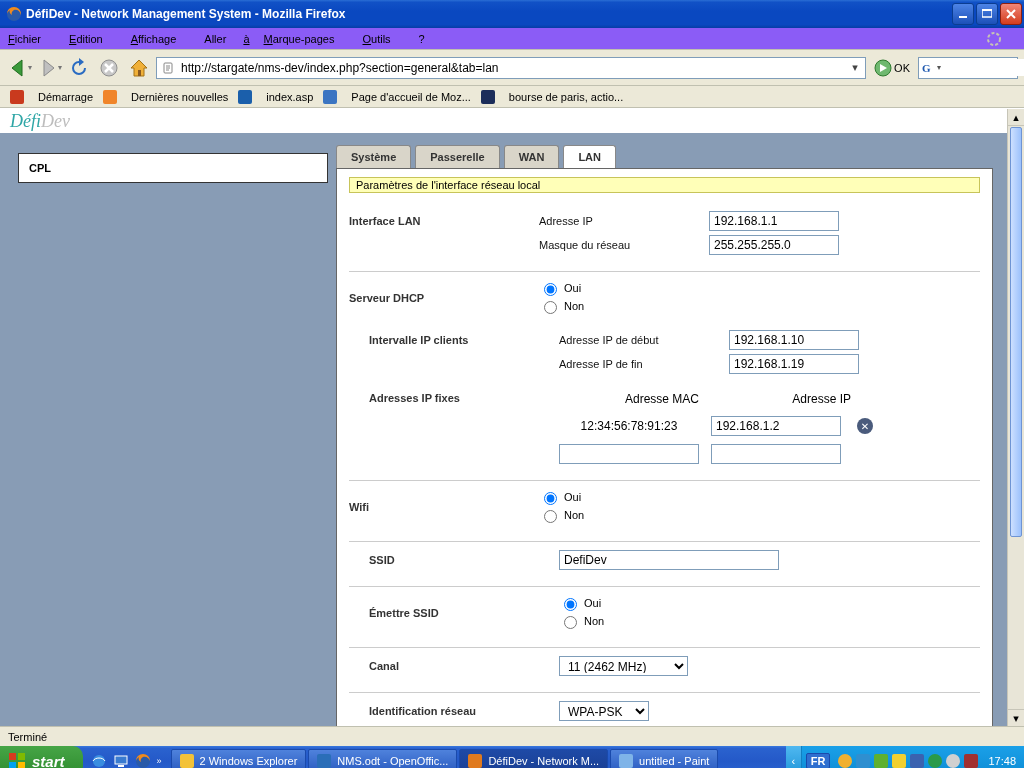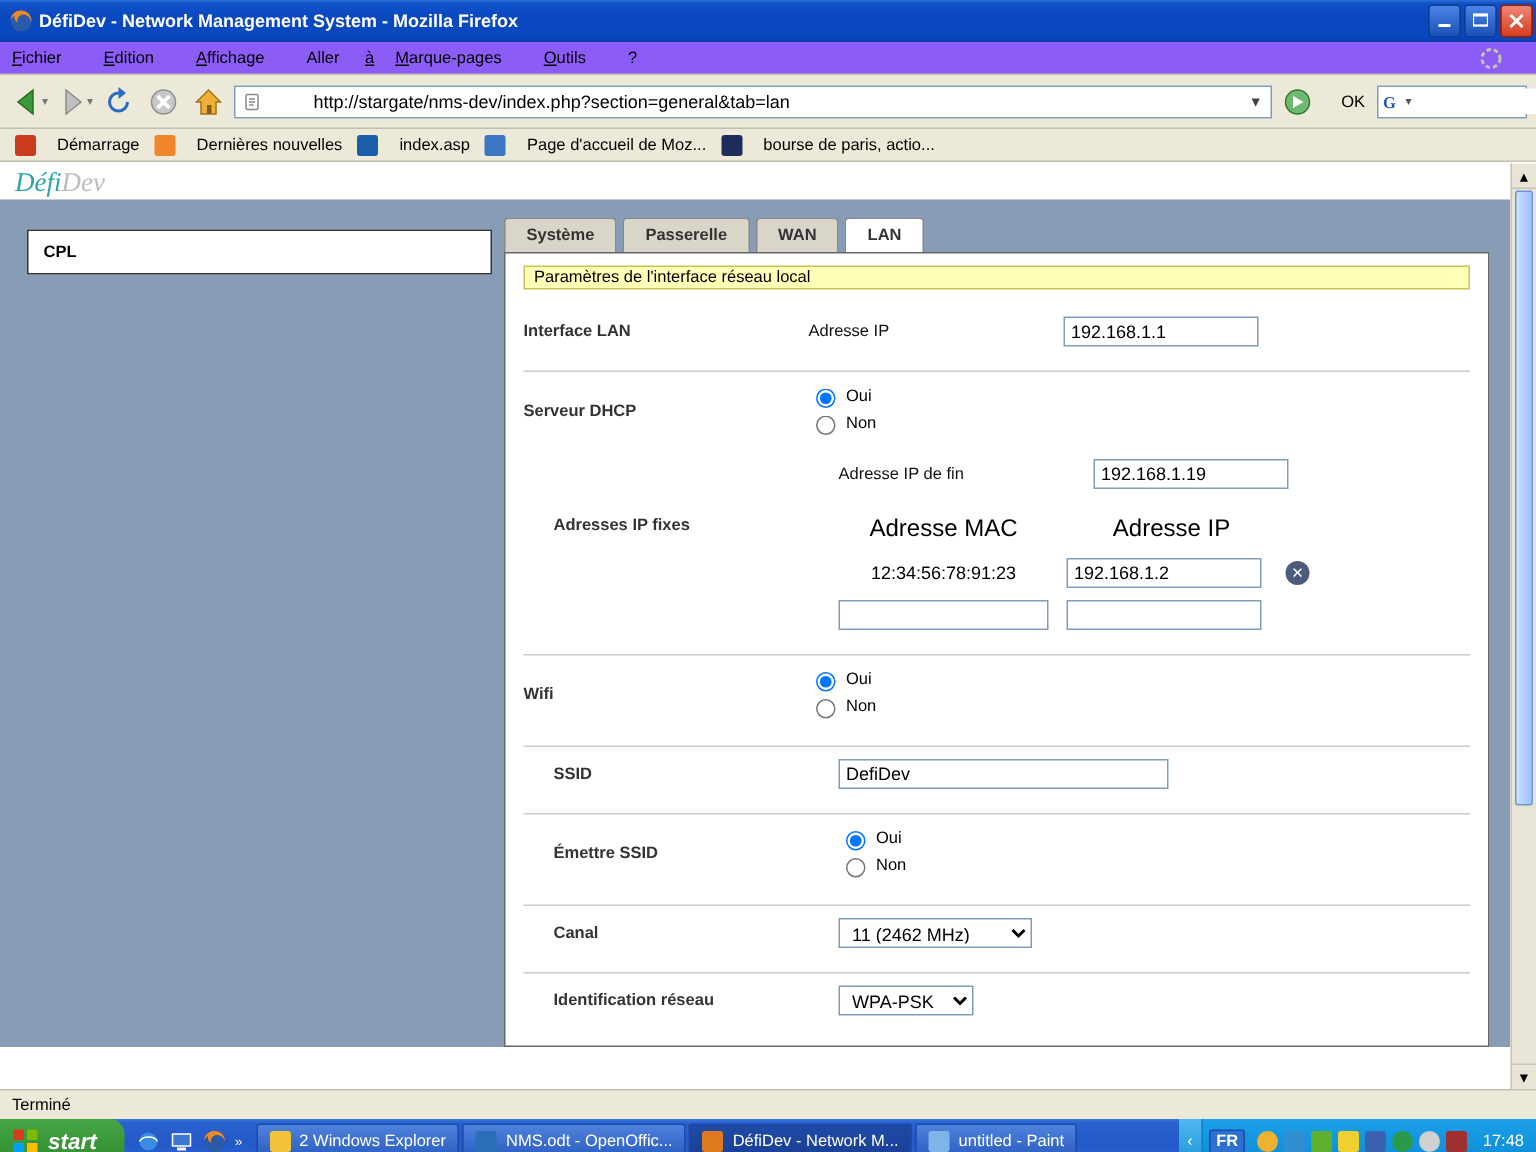--- a/index.html
+++ b/index.html
@@ -14,24 +14,24 @@
   .win-close { background:linear-gradient(to bottom,#f08678,#d43d1e); border:1px solid #8c1f0f; }
   
   .menubar { display:flex; align-items:center; padding:2px 8px; background:#8b5cf6; border-bottom:1px solid #c0c0b0; height:22px; }
   .menubar span { margin-right:14px; }
   .menubar span u { text-decoration:underline; }
   .menu-throbber { margin-left:auto; width:16px; height:16px; }
   
   .toolbar { display:flex; align-items:center; padding:4px 6px; background:#ece9d8; gap:4px; border-bottom:1px solid #c0c0b0; height:36px; }
   .tb-btn { width:26px; height:26px; display:flex; align-items:center; justify-content:center; }
   .tb-btn.small-arrow::after { content:"▾"; font-size:8px; color:#777; margin-left:1px; }
-  .url-field { flex:1; display:flex; align-items:center; background:#fff; border:1px solid #7f9db9; height:22px; padding:0 2px 0 4px;gap:28px; }
+  .url-field { flex:1; display:flex; align-items:center; background:#fff; border:1px solid #7f9db9; height:22px; padding:0 2px 0 4px; }
   .url-field input { flex:1; border:none; outline:none; font-family:inherit; font-size:12px; }
   .dd-arrow { width:16px; text-align:center; color:#444; }
-  .go-btn { display:flex; align-items:center; margin:0 4px; gap:20px; }
+  .go-btn { display:flex; align-items:center; margin:0 4px; gap:2px; }
   .search-field { width:100px; display:flex; align-items:center; background:#fff; border:1px solid #7f9db9; height:22px; padding:0 2px; }
   
   .bookmarks { display:flex; align-items:center; padding:2px 6px; background:#ece9d8; border-bottom:1px solid #c0c0b0; height:22px; gap:2px; }
   .bookmarks .bm { display:flex; align-items:center; gap:14px; padding:1px 4px; white-space:nowrap; }
   .bm-icon { width:14px; height:14px; display:inline-block; border-radius:2px; }
   
   .content-area { position:relative; display:flex; height:618px; background:#fff; border-top:1px solid #fff; }
   .content-scroll { flex:1; overflow:hidden; }
   .v-scrollbar { width:17px; background:#e8e5d7; border-left:1px solid #c7c5b8; position:relative; }
   .v-scrollbar .thumb { position:absolute; left:2px; right:2px; background:linear-gradient(to right,#cde0ff,#9cc1fc); border:1px solid #6e94d4; border-radius:2px; }
@@ -56,21 +56,21 @@
   .row { display:flex; align-items:center; margin-bottom:4px; }
   .h-label { width:190px; font-weight:bold; color:#333; }
   .sub-label { width:170px; color:#111; }
   .tbox { border:1px solid #7f9db9; padding:2px 4px; font-family:inherit; font-size:12px; background:#fff; }
   .w130 { width:130px; }
   .w200 { width:220px; }
   .w90 { width:90px; }
   .indent { padding-left:20px; }
   .radio-row { display:flex; align-items:center; gap:4px; margin-bottom:2px; }
   .grid2 { display:flex; gap:12px; }
-  .col-h { text-align:center; font-size:16px; margin-bottom:4px; }
+  .col-h { text-align:right; font-size:12px; margin-bottom:4px; }
   .del-btn { width:16px; height:16px; display:inline-flex; align-items:center; justify-content:center; margin-left:4px; border-radius:50%; background:#4a5b7c; color:#fff; font-size:10px; }
   select.tbox { height:20px; }
   
   .statusbar { height:20px; background:#ece9d8; border-top:1px solid #c0c0b0; padding:2px 8px; font-size:11px; display:flex; align-items:center; }
   
   .taskbar { height:30px; background:linear-gradient(to bottom,#3878de 0%, #2a62cf 8%, #2459c8 50%, #2a62cf 92%, #1a4aac 100%); display:flex; align-items:stretch; color:#fff; font-size:11px; }
   .start-btn { display:flex; align-items:center; gap:6px; padding:0 18px 0 8px; background:linear-gradient(to bottom,#46a546,#2e8b2e); border-radius:0 10px 10px 0; font-style:italic; font-weight:bold; font-size:15px; }
   .ql { display:flex; align-items:center; gap:6px; padding:0 8px; }
   .ql .qicon { width:16px; height:16px; }
   .task-item { display:flex; align-items:center; gap:6px; padding:0 8px; margin:3px 1px; background:linear-gradient(to bottom,#4f82dc,#2a5bc0); border:1px solid #1a4aac; border-radius:2px; max-width:160px; overflow:hidden; white-space:nowrap; }
@@ -233,37 +233,47 @@
             </div>
           <div class="panel">
             <div class="noticebar">Paramètres de l'interface réseau local</div>
 
             <div class="section">
               <div class="row">
                 <div class="h-label">Interface LAN</div>
                 <div class="sub-label">Adresse IP</div>
                 <input class="tbox w130" value="192.168.1.1" style="">
               </div>
+              <div class="row">
+                <div class="h-label"></div>
+                <div class="sub-label">Masque du réseau</div>
+                <input class="tbox w130" value="255.255.255.0" style="">
+              </div>
             </div>
 
             <div class="section">
               <div class="row">
                 <div class="h-label">Serveur DHCP</div>
                 <div>
                   <div class="radio-row">
                       <input type="radio" checked="" style="">
                       <span>Oui</span>
                     </div>
                   <div class="radio-row">
                       <input type="radio" style="">
                       <span>Non</span>
                     </div>
                 </div>
               </div>
               <div style="height:10px"></div>
+              <div class="row indent">
+                <div class="h-label">Intervalle IP clients</div>
+                <div class="sub-label">Adresse IP de début</div>
+                <input class="tbox w130" value="192.168.1.10" style="">
+              </div>
               <div class="row indent">
                 <div class="h-label"></div>
                 <div class="sub-label">Adresse IP de fin</div>
                 <input class="tbox w130" value="192.168.1.19" style="">
               </div>
               <div style="height:14px"></div>
               <div class="row indent">
                 <div class="h-label" style="align-self:flex-start;">Adresses IP fixes</div>
                 <div style="flex:1">
                   <div class="grid2" style="margin-bottom:6px;">

